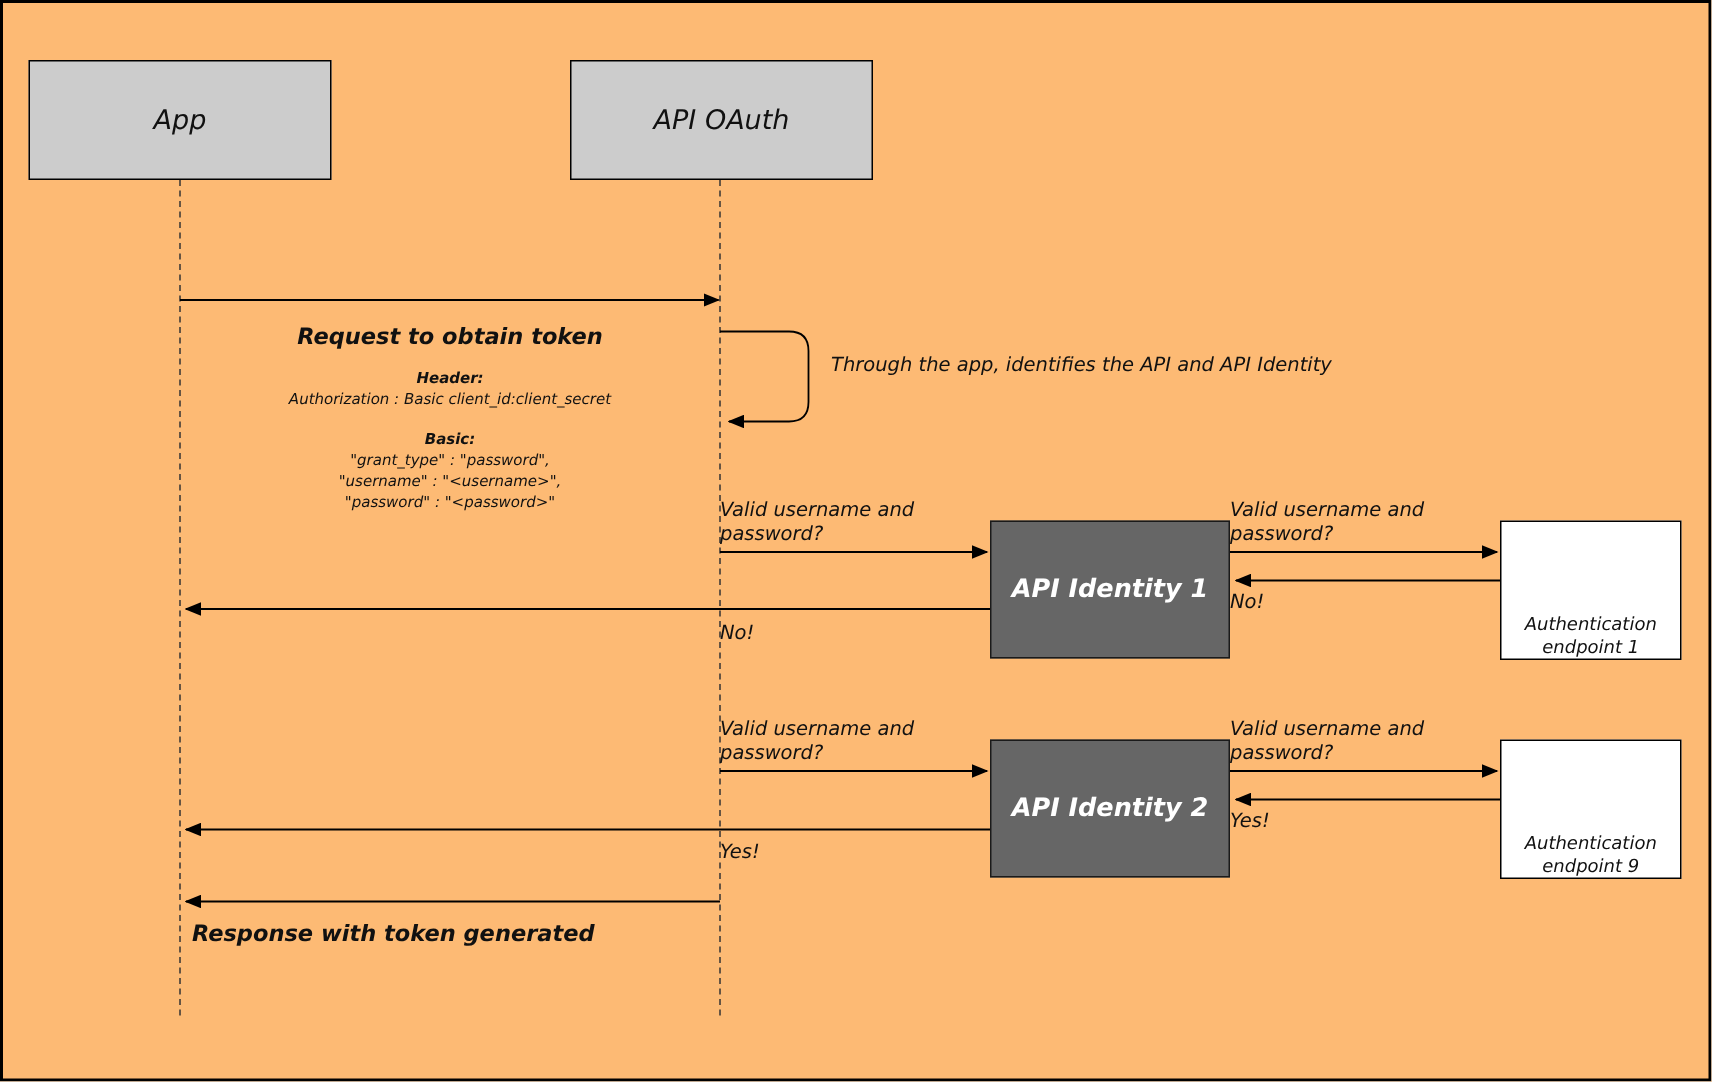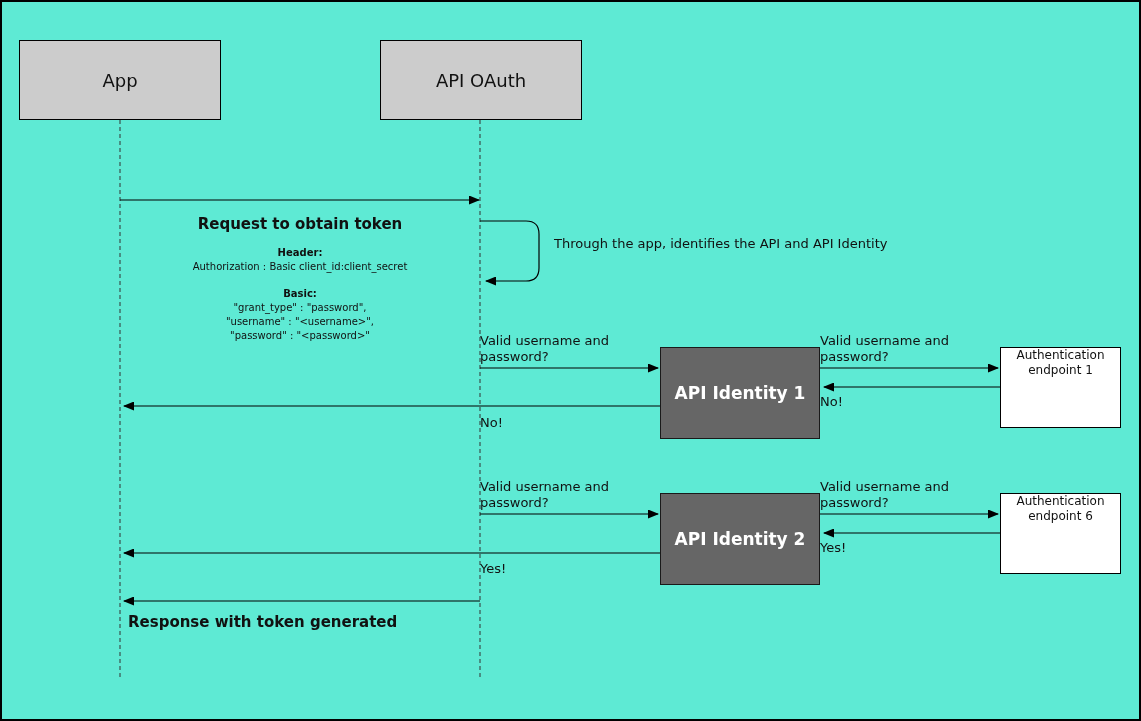--- a/index.html
+++ b/index.html
@@ -7,22 +7,23 @@
     padding: 0;
     background: #ffffff;
     font-family: "DejaVu Sans", sans-serif;
   }
   .canvas {
     position: relative;
     width: 1141px;
     height: 721px;
     box-sizing: border-box;
     border: 2px solid #000000;
-    background: #5eead4;
+    background: #fdba74;
     overflow: hidden;
+    font-style: italic;
   }
   .connectors {
     position: absolute;
     left: 0; top: 0;
     width: 1137px; height: 717px;
   }
   .actor-box {
     position: absolute;
     width: 202px;
     height: 80px;
@@ -53,26 +54,26 @@
     font-weight: bold;
     font-size: 17px;
   }
   .identity-1 { top: 345px; }
   .identity-2 { top: 491px; }
 
   .endpoint-box {
     position: absolute;
     left: 998px;
     width: 121px;
-    height: 81px;
+    height: 93px;
     background: #ffffff;
     border: 1px solid #000000;
     box-sizing: border-box;
     display: flex;
-    align-items: flex-start;
+    align-items: flex-end;
     justify-content: center;
     text-align: center;
     font-size: 12px;
     color: #111111;
     line-height: 1.25;
     padding: 0 24px;
   }
   .endpoint-1 { top: 345px; }
   .endpoint-2 { top: 491px; }
 
@@ -196,18 +197,18 @@
   <div class="identity-box identity-1">
     <span>API Identity 1</span>
   </div>
   <div class="identity-box identity-2">
     <span>API Identity 2</span>
   </div>
   <div class="endpoint-box endpoint-1">
     <span>Authentication endpoint 1</span>
   </div>
   <div class="endpoint-box endpoint-2">
-    <span>Authentication endpoint 6</span>
+    <span>Authentication endpoint 9</span>
   </div>
 
   <div class="response-label">Response with token generated</div>
 
 </div>
 
 </body></html>

